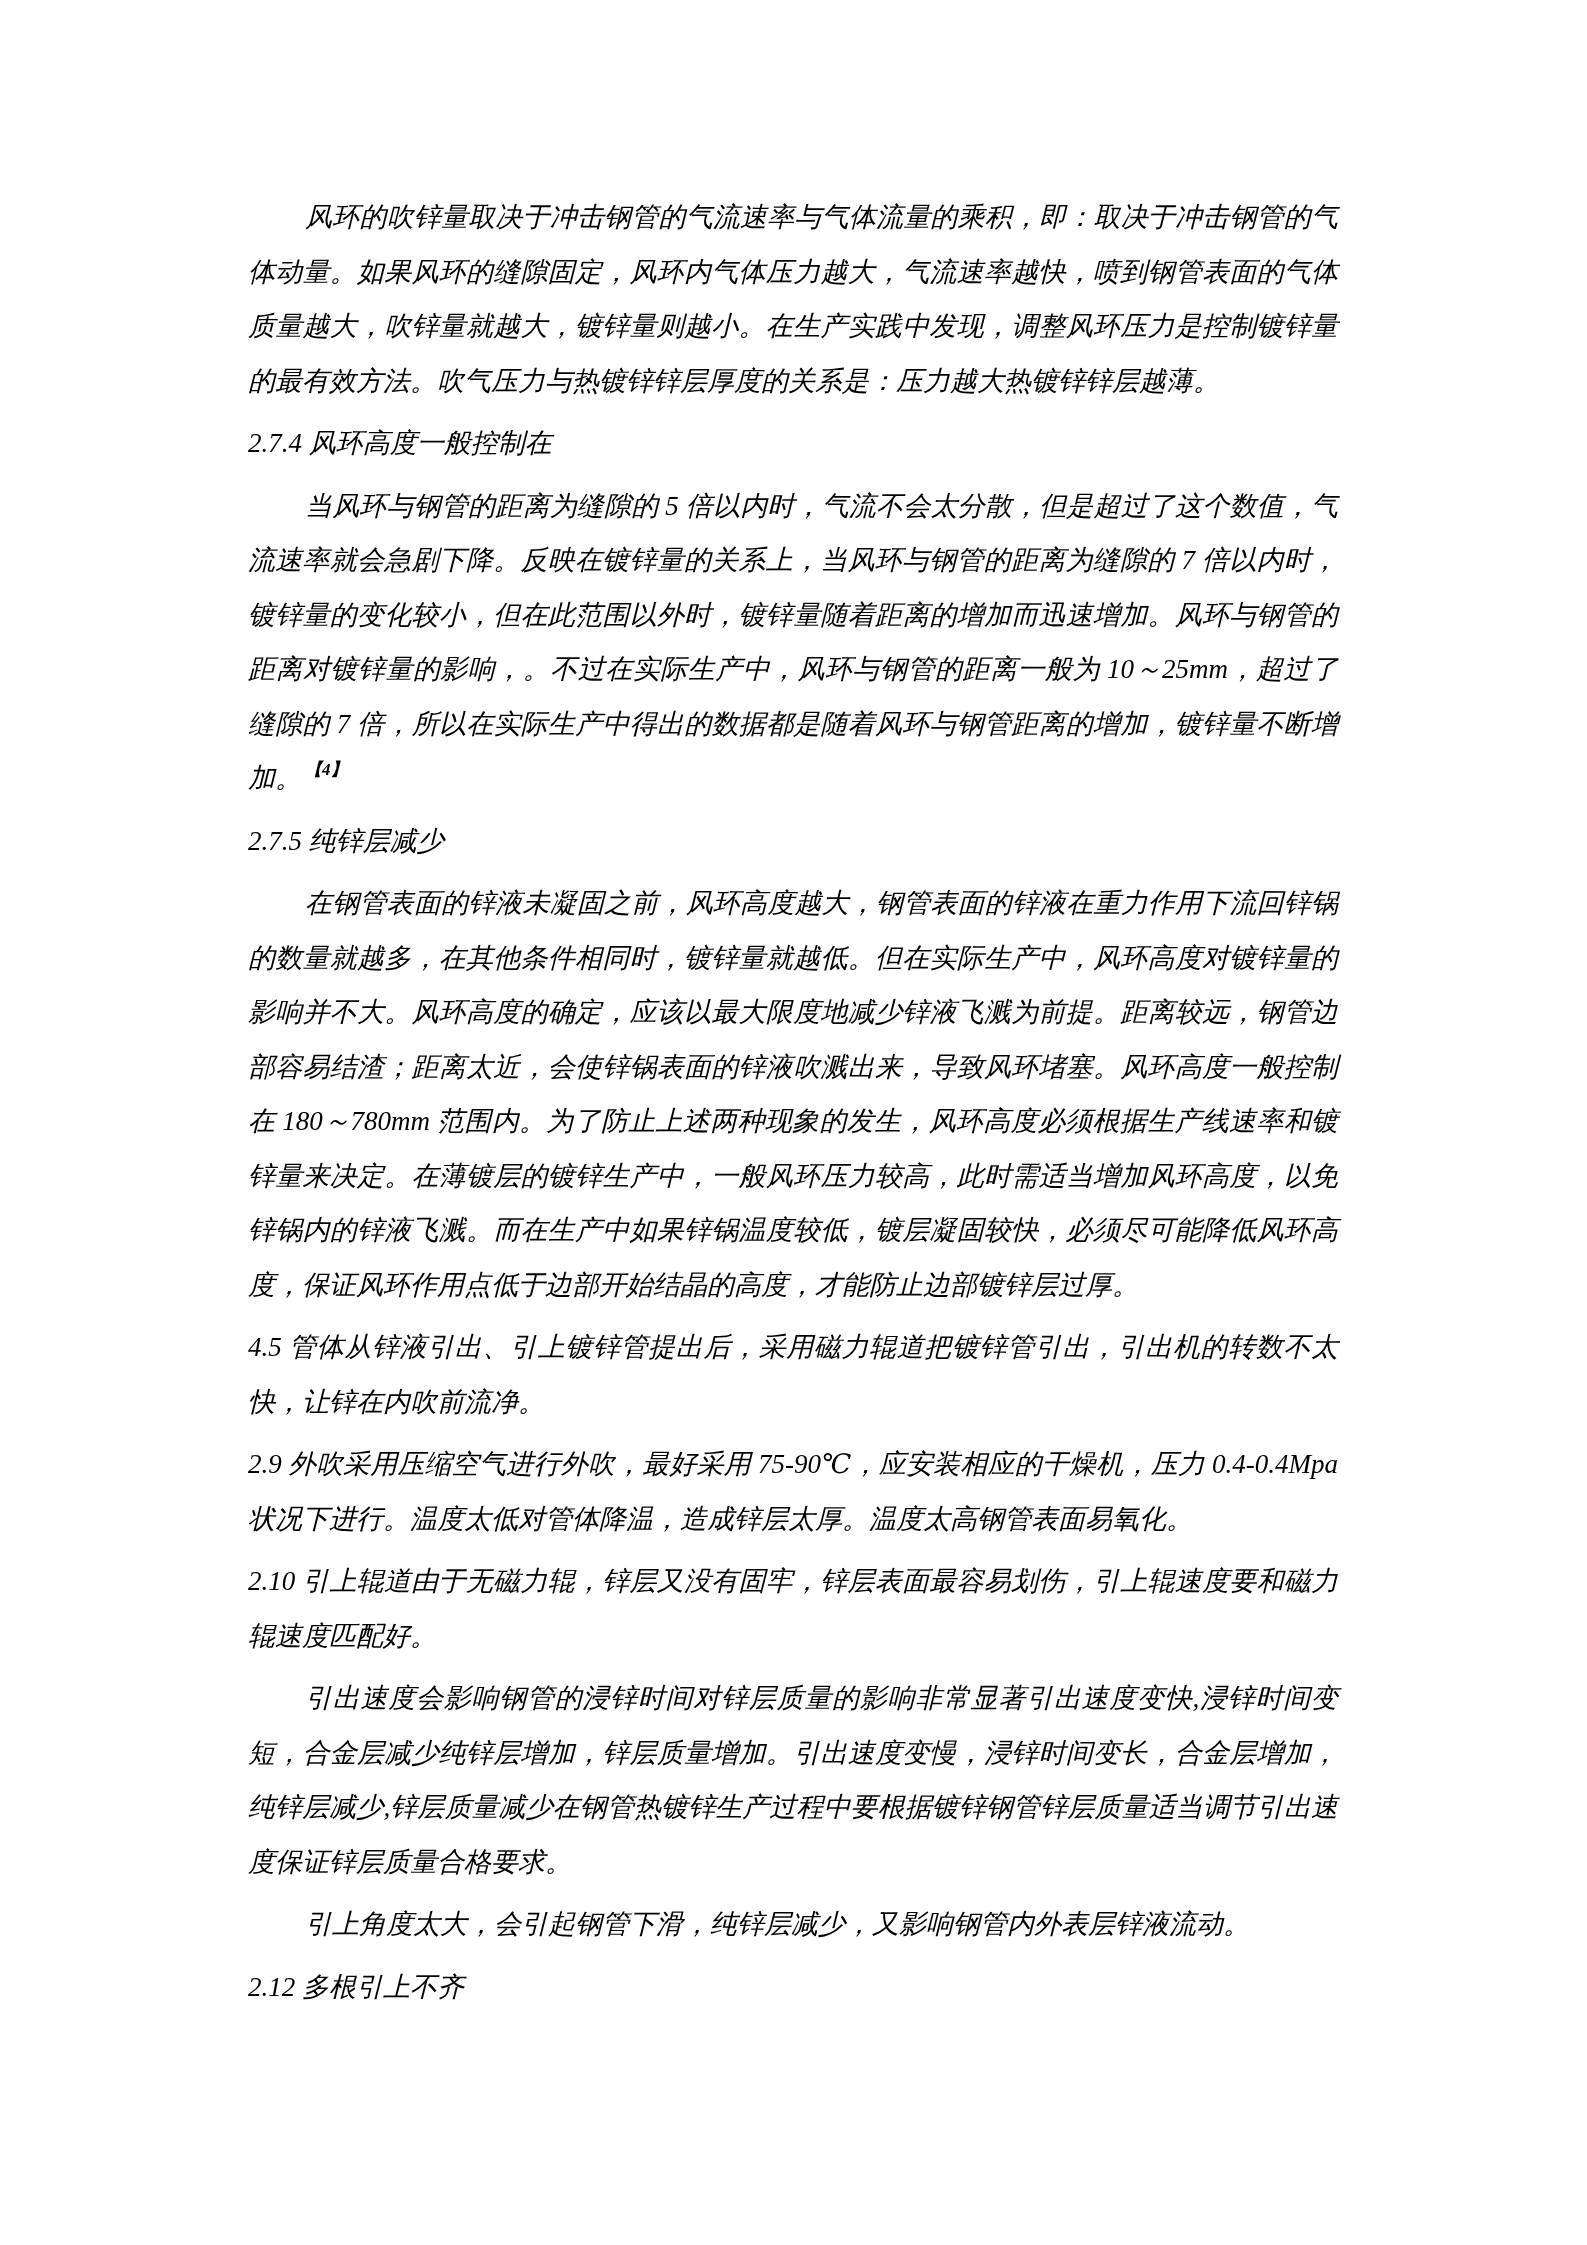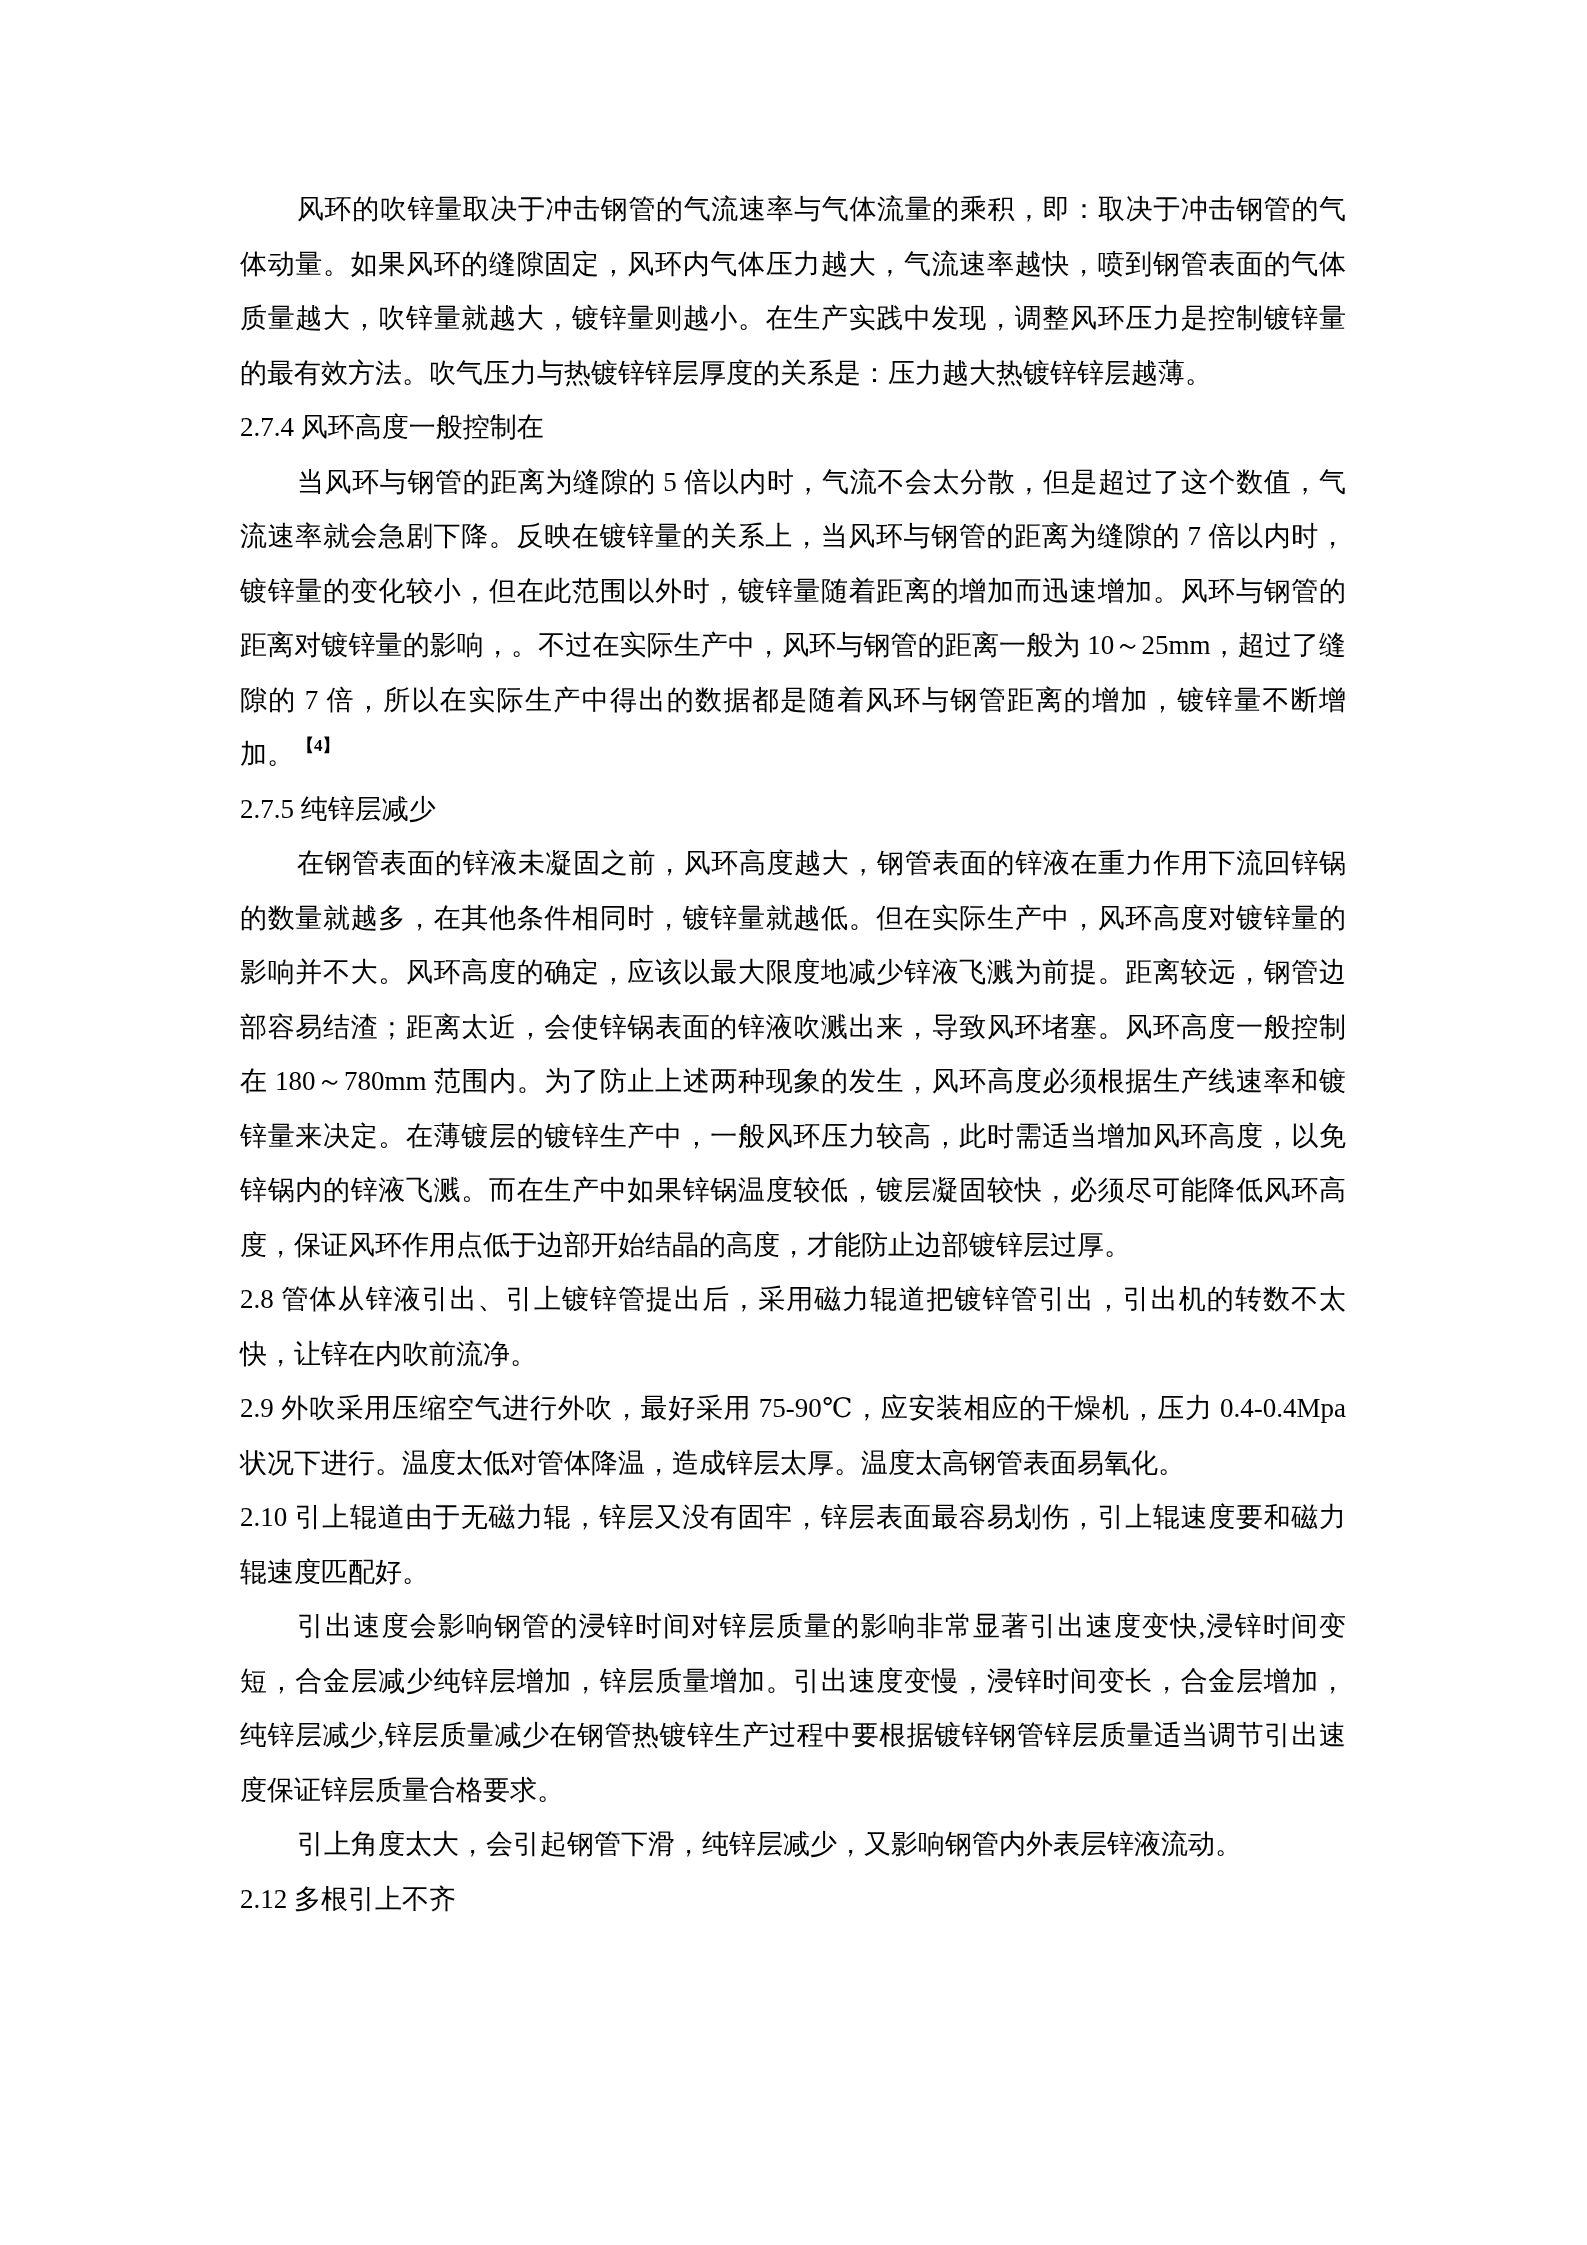--- a/index.html
+++ b/index.html
@@ -19,22 +19,23 @@
     left: 240px;
     top: 182px;
     width: 1106px;
     font-family: "Liberation Serif", "DejaVu Serif", serif;
     font-size: 27px;
     line-height: 54.5px;
     color: #000000;
     text-align: justify;
   }
   .content p {
-    margin: 0;
+    margin: 8px;
     padding: 0;
+    font-style: italic;
   }
   .para-indent {
     text-indent: 57px;
   }
   .footnote-sup {
     font-weight: bold;
     font-size: 17px;
     line-height: 0;
     position: relative;
     top: -12px;
@@ -50,21 +51,21 @@
     <p class="para-indent">风环的吹锌量取决于冲击钢管的气流速率与气体流量的乘积，即：取决于冲击钢管的气体动量。如果风环的缝隙固定，风环内气体压力越大，气流速率越快，喷到钢管表面的气体质量越大，吹锌量就越大，镀锌量则越小。在生产实践中发现，调整风环压力是控制镀锌量的最有效方法。吹气压力与热镀锌锌层厚度的关系是：压力越大热镀锌锌层越薄。</p>
 
     <p>2.7.4 风环高度一般控制在</p>
 
     <p class="para-indent"><span>当风环与钢管的距离为缝隙的 5 倍以内时，气流不会太分散，但是超过了这个数值，气流速率就会急剧下降。反映在镀锌量的关系上，当风环与钢管的距离为缝隙的 7 倍以内时，镀锌量的变化较小，但在此范围以外时，镀锌量随着距离的增加而迅速增加。风环与钢管的距离对镀锌量的影响，。不过在实际生产中，风环与钢管的距离一般为 10～25mm，超过了缝隙的 7 倍，所以在实际生产中得出的数据都是随着风环与钢管距离的增加，镀锌量不断增加。</span><span class="footnote-sup">【4】</span></p>
 
     <p>2.7.5 纯锌层减少</p>
 
     <p class="para-indent">在钢管表面的锌液未凝固之前，风环高度越大，钢管表面的锌液在重力作用下流回锌锅的数量就越多，在其他条件相同时，镀锌量就越低。但在实际生产中，风环高度对镀锌量的影响并不大。风环高度的确定，应该以最大限度地减少锌液飞溅为前提。距离较远，钢管边部容易结渣；距离太近，会使锌锅表面的锌液吹溅出来，导致风环堵塞。风环高度一般控制在 180～780mm 范围内。为了防止上述两种现象的发生，风环高度必须根据生产线速率和镀锌量来决定。在薄镀层的镀锌生产中，一般风环压力较高，此时需适当增加风环高度，以免锌锅内的锌液飞溅。而在生产中如果锌锅温度较低，镀层凝固较快，必须尽可能降低风环高度，保证风环作用点低于边部开始结晶的高度，才能防止边部镀锌层过厚。</p>
 
-    <p>2.8 管体从锌液引出、引上镀锌管提出后，采用磁力辊道把镀锌管引出，引出机的转数不太快，让锌在内吹前流净。</p>
+    <p>4.5 管体从锌液引出、引上镀锌管提出后，采用磁力辊道把镀锌管引出，引出机的转数不太快，让锌在内吹前流净。</p>
 
     <p>2.9 外吹采用压缩空气进行外吹，最好采用 75-90℃，应安装相应的干燥机，压力 0.4-0.4Mpa 状况下进行。温度太低对管体降温，造成锌层太厚。温度太高钢管表面易氧化。</p>
 
     <p>2.10 引上辊道由于无磁力辊，锌层又没有固牢，锌层表面最容易划伤，引上辊速度要和磁力辊速度匹配好。</p>
 
 
     <p class="para-indent">引出速度会影响钢管的浸锌时间对锌层质量的影响非常显著引出速度变快,浸锌时间变短，合金层减少纯锌层增加，锌层质量增加。引出速度变慢，浸锌时间变长，合金层增加，纯锌层减少,锌层质量减少在钢管热镀锌生产过程中要根据镀锌钢管锌层质量适当调节引出速度保证锌层质量合格要求。</p>
 
     <p class="para-indent">引上角度太大，会引起钢管下滑，纯锌层减少，又影响钢管内外表层锌液流动。</p>
 

